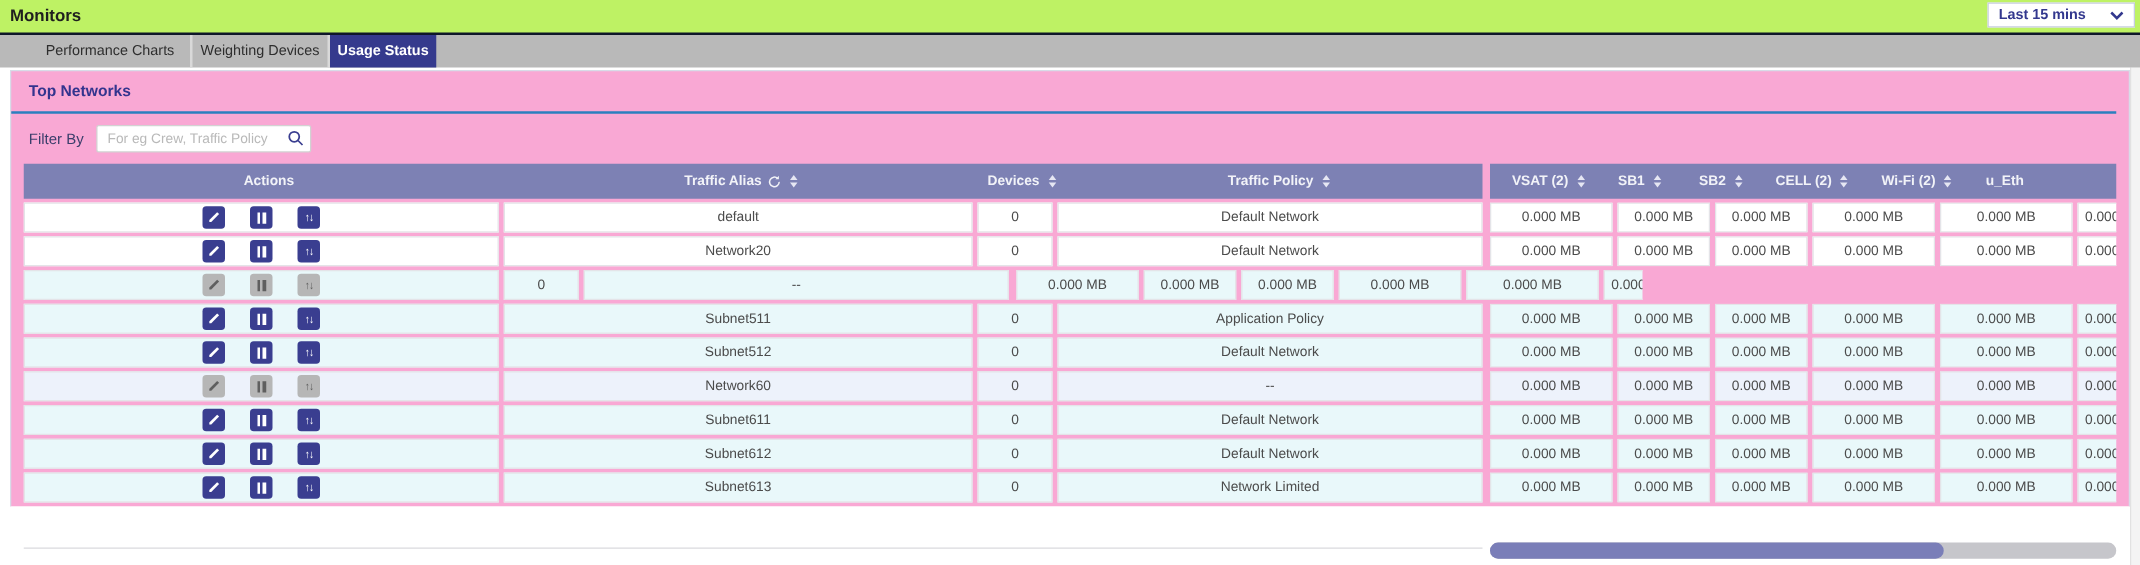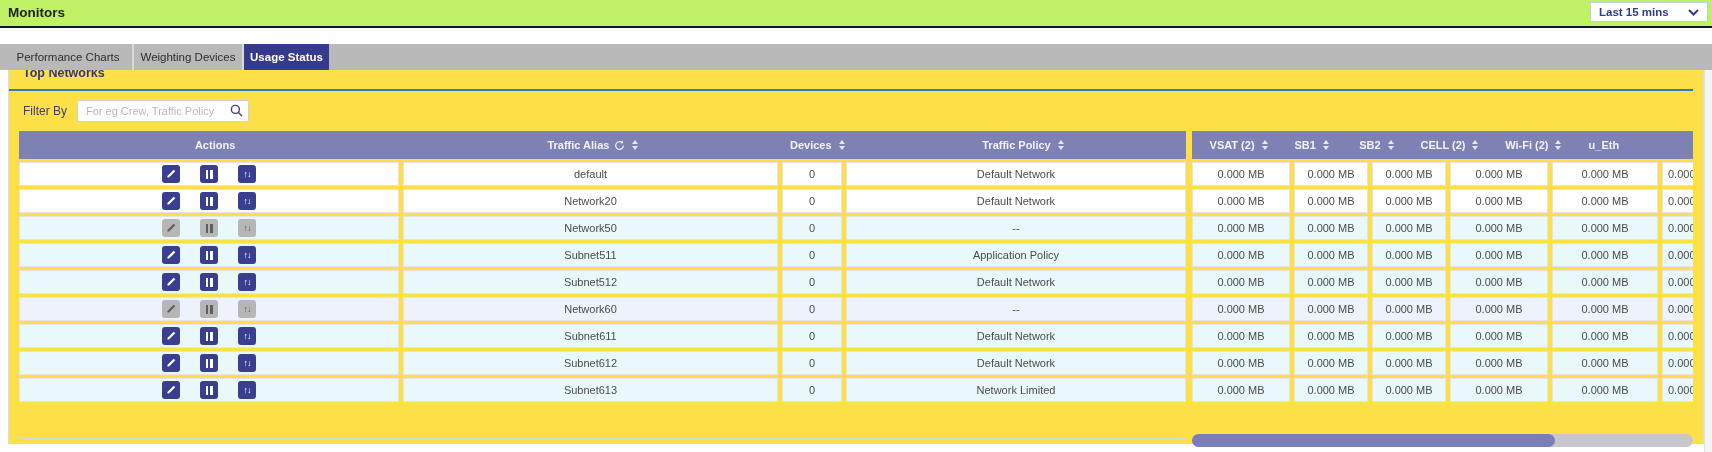--- a/index.html
+++ b/index.html
@@ -7,29 +7,29 @@
     width:1712px;height:452px;overflow:hidden;background:#fff;
     font-family:"Liberation Sans",sans-serif;color:#4b4b4b;position:relative;
   }
   
   .topbar{position:absolute;left:0;top:0;width:1712px;height:26px;background:#bef264;border-bottom:2px solid #0f172a;}
   .topbar .title{position:absolute;left:8px;top:5px;font-size:13.5px;font-weight:bold;color:#1f1f1f;}
   .timerange{position:absolute;right:4px;top:2px;width:118px;height:20px;border:1px solid #c7cddf;background:#fff;
     display:flex;align-items:center;justify-content:space-between;padding:0 8px;box-sizing:border-box;cursor:pointer;margin-left:29px;}
   .timerange span{font-size:11.5px;color:#33388e;font-weight:bold;}
   
-  .tabstrip{position:absolute;left:0;top:44px;width:1712px;height:26px;background:#b9b9b9;display:flex;z-index:2;padding-left:4px;box-sizing:border-box;}
+  .tabstrip{position:absolute;left:0;top:28px;width:1712px;height:26px;background:#b9b9b9;display:flex;z-index:2;padding-left:24px;box-sizing:border-box;}
   .tab{height:26px;display:flex;align-items:center;justify-content:center;font-size:11.5px;color:#2e2e2e;
     border-right:2px solid #d9d9d9;cursor:pointer;box-sizing:border-box;}
   .tab.t1{width:130px;}.tab.t2{width:110px;}.tab.t3{width:85px;}
   .tab.active{background:#353a8d;color:#fff;font-weight:bold;border-right:none;}
   
   .vrail{position:absolute;right:0;top:54px;bottom:0;width:7px;background:#f4f4f4;border-left:1px solid #e2e2e2;z-index:1;}
   
-  .panel{position:absolute;left:8px;top:56px;width:1696px;height:388px;background:#fde047;border:1px solid #d8dce8;border-bottom:none;box-sizing:border-box;}
+  .panel{position:absolute;left:8px;top:56px;width:1696px;height:349px;background:#f9a8d4;border:1px solid #d8dce8;border-bottom:none;box-sizing:border-box;}
   .panel-title{position:absolute;left:14px;top:9px;font-size:12.5px;font-weight:bold;color:#33348e;}
   .blue-rule{position:absolute;left:0;top:32px;width:1684px;height:2px;background:#2b7fbe;}
   .filter-row{position:absolute;left:14px;top:42px;height:24px;display:flex;align-items:center;}
   .filter-label{font-size:12px;color:#3b3e6b;margin-right:10px;}
   .search-box{position:relative;width:172px;height:22px;}
   .search-box input{width:100%;height:100%;box-sizing:border-box;border:1px solid #d2d2d2;border-radius:2px;
     padding:0 26px 0 8px;font-size:11px;font-family:"Liberation Sans",sans-serif;color:#444;outline:none;}
   .search-box input::placeholder{color:#b9b9b9;}
   .search-ic{position:absolute;right:6px;top:4px;cursor:pointer;}
   
@@ -255,21 +255,20 @@
       <button class="abtn" title="">
         <span class="pbars">
                 <i></i>
                 <i></i>
               </span>
       </button>
       <button class="abtn" title="">
         <span class="udarrows">↑↓</span>
       </button>
     </div>
-    <div class="cell c-alias">Network50</div>
     <div class="cell c-dev">0</div>
     <div class="cell c-policy">--</div>
     <div class="scrollcells">
             <div class="cell ucell w-vsat">0.000 MB</div>
             <div class="cell ucell w-sb1">0.000 MB</div>
             <div class="cell ucell w-sb2">0.000 MB</div>
             <div class="cell ucell w-cell">0.000 MB</div>
             <div class="cell ucell w-wifi">0.000 MB</div>
             <div class="cell ucell w-u_eth">0.000 MB</div>
           </div>

